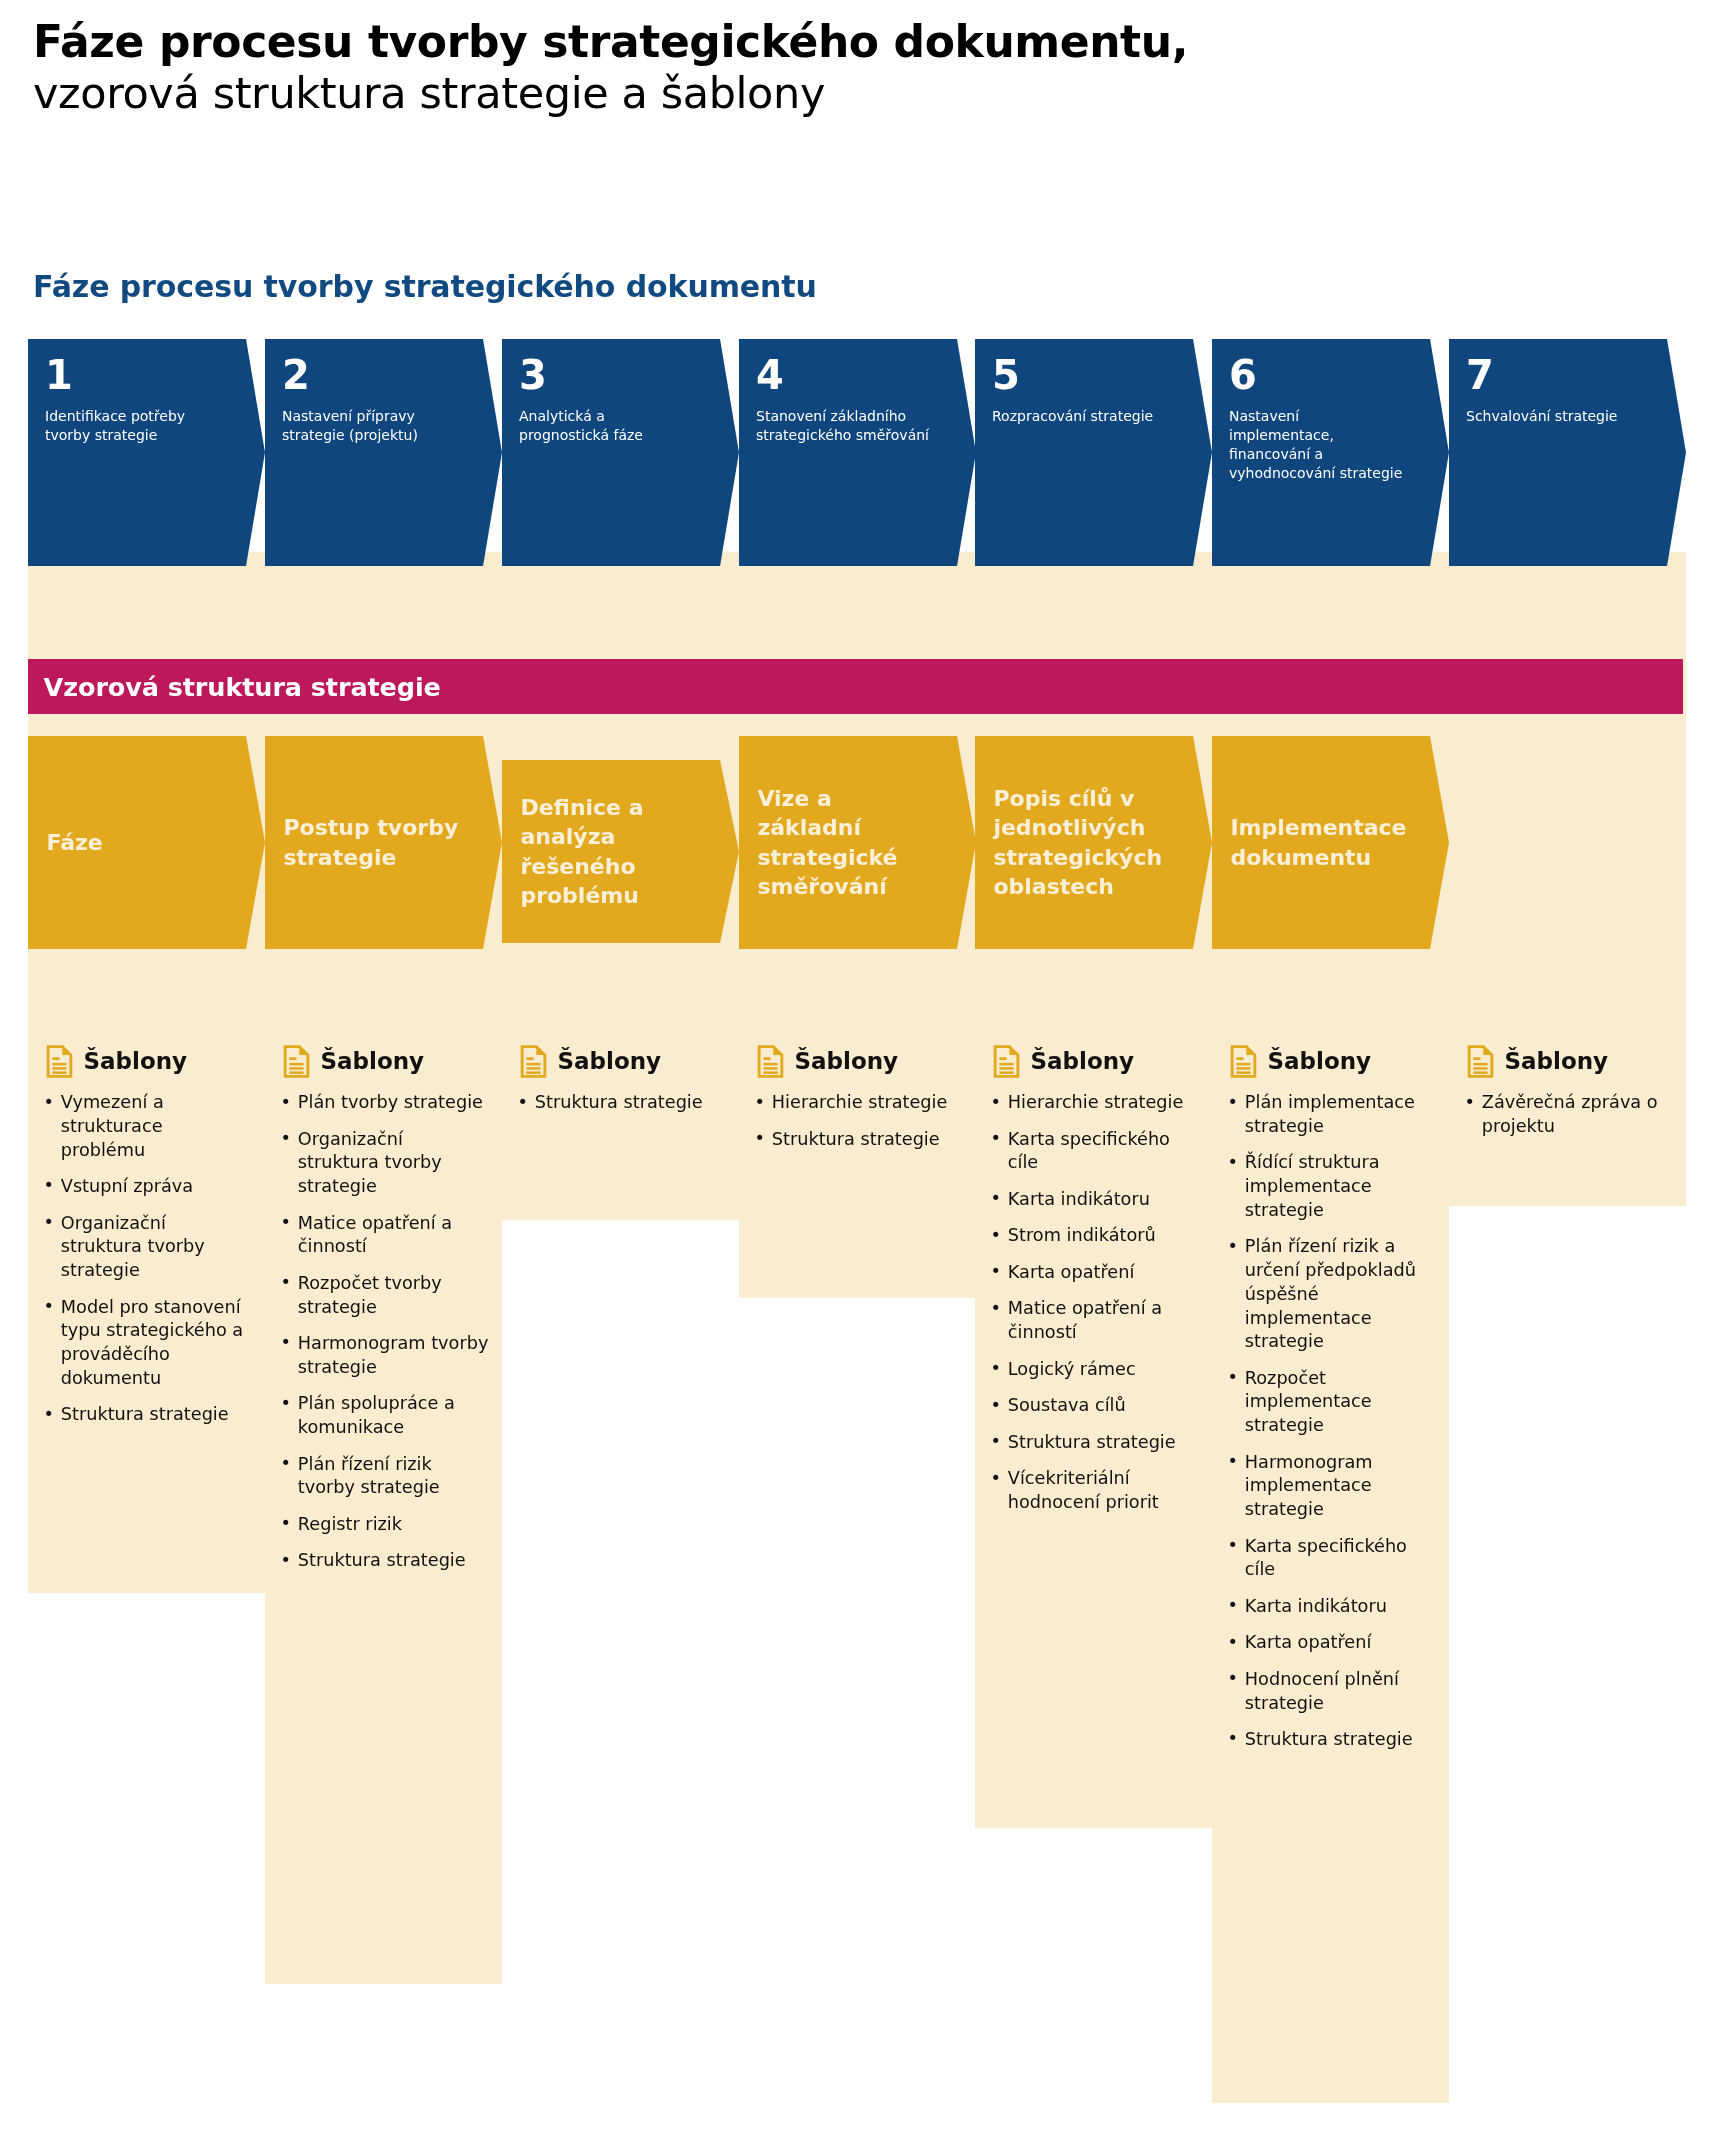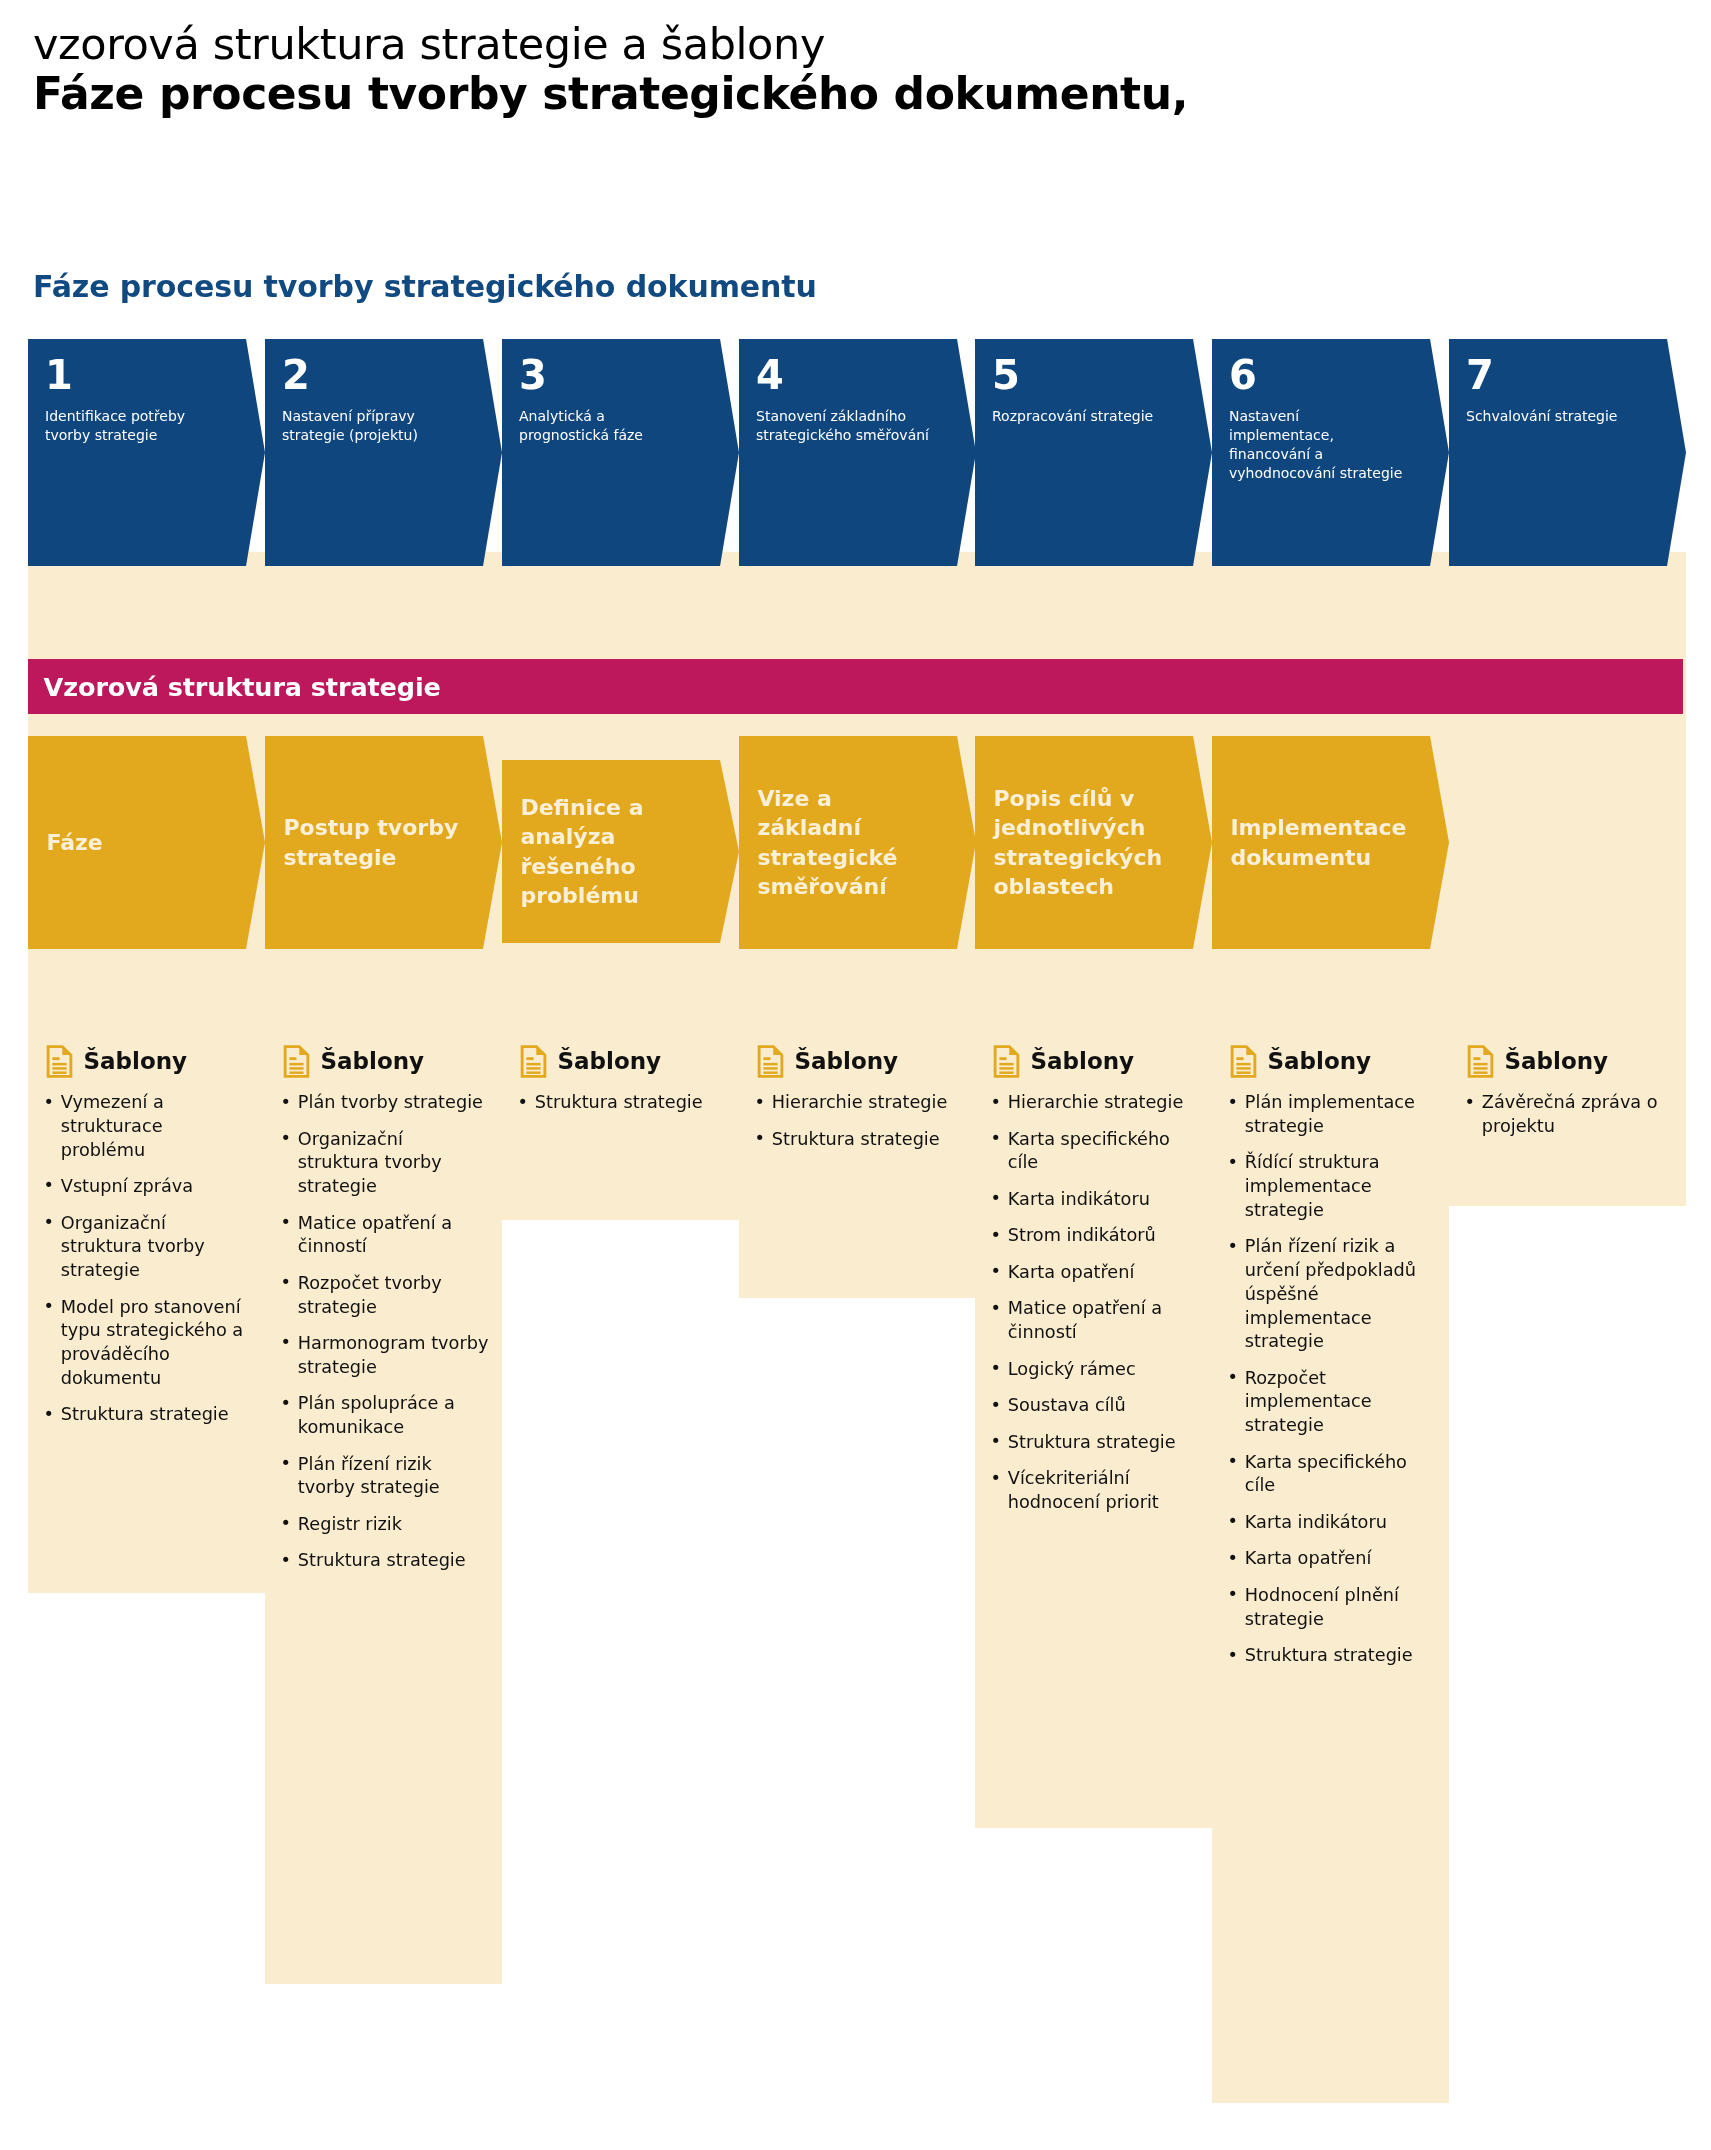--- a/index.html
+++ b/index.html
@@ -90,22 +90,22 @@
     font-size:17.7px;line-height:1.34;color:#111;
   }
   ul.tpl-list li::before{
     content:"\2022";position:absolute;left:2.8px;top:-0.7px;font-size:17.7px;color:#111;
   }
 </style>
 </head>
 <body>
 
 <div id="header">
+  <div id="title-main">Fáze procesu tvorby strategického dokumentu,</div>
   <div id="title-sub">vzorová struktura strategie a šablony</div>
-  <div id="title-main">Fáze procesu tvorby strategického dokumentu,</div>
 </div>
 
 <div id="phases-heading">Fáze procesu tvorby strategického dokumentu</div>
 
 <div id="grid">
     <div class="col" style="left: 0px;">
       <div class="cream-strip" style="top: 213px; height: 1041px;"></div>
       <div class="phase">
         <div class="num">1</div>
         <div class="ptxt">Identifikace potřeby tvorby strategie</div>
@@ -275,20 +275,21 @@
             <rect x="9" y="31" width="20" height="3.5" fill="#E3A91E"></rect>
             <rect x="9" y="37" width="20" height="3.5" fill="#E3A91E"></rect>
           </svg>
           <span class="label">Šablony</span>
         </div>
         <ul class="tpl-list">
           <li>Plán implementace strategie</li>
           <li>Řídící struktura implementace strategie</li>
           <li>Plán řízení rizik a určení předpokladů úspěšné implementace strategie</li>
           <li>Rozpočet implementace strategie</li>
+          <li>Harmonogram implementace strategie</li>
           <li>Karta specifického cíle</li>
           <li>Karta indikátoru</li>
           <li>Karta opatření</li>
           <li>Hodnocení plnění strategie</li>
           <li>Struktura strategie</li>
         </ul>
       </div>
     </div>
     <div class="col" style="left: 1421px;">
       <div class="cream-strip" style="top: 213px; height: 654px;"></div>

